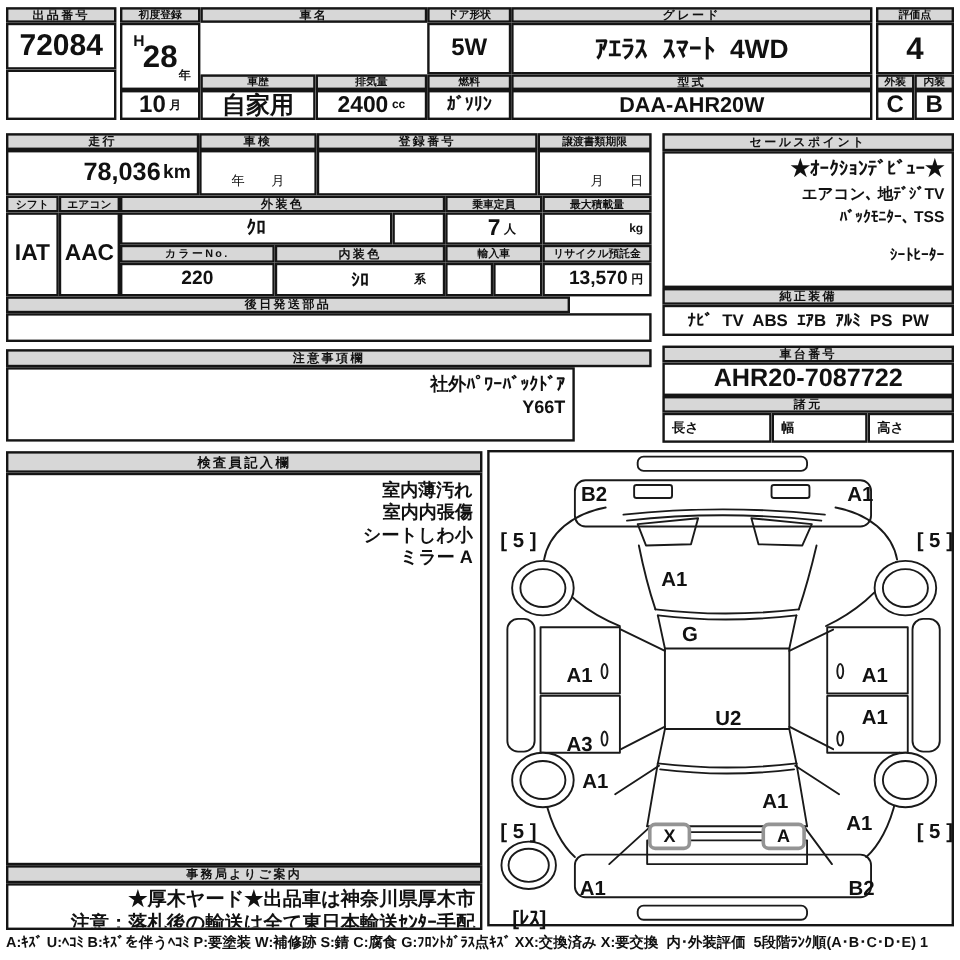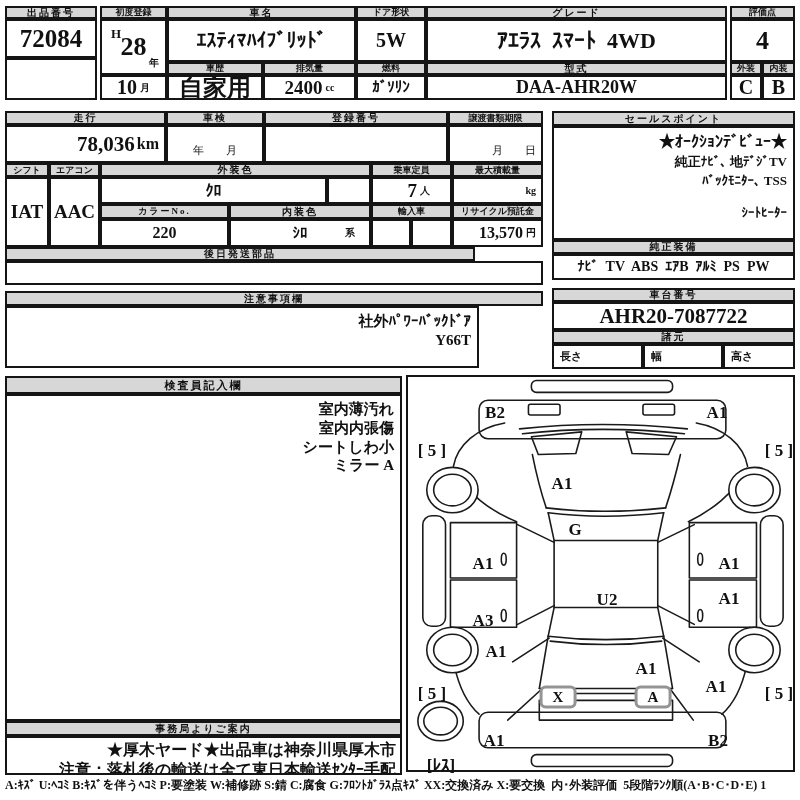--- a/index.html
+++ b/index.html
@@ -1,17 +1,17 @@
 <!DOCTYPE html>
 <html><head>
 <meta charset="utf-8">
 <style>
   html,body{margin:0;padding:0;background:#fff;}
   #sheet{position:relative;width:800px;height:800px;background:#fff;
-         font-family:Liberation Serif, serif;color:#111;}
+         font-family:Liberation Sans, sans-serif;color:#111;}
   .c{position:absolute;box-sizing:border-box;border:2px solid #151515;background:#fff;
      display:flex;align-items:center;justify-content:center;overflow:hidden;white-space:pre;}
   .h{background:#d7d7d7;font-size:10px;font-weight:bold;letter-spacing:2px;}
   .h.t{letter-spacing:0;font-size:9px;}
   .v{font-weight:bold;}
   .left{justify-content:flex-start;padding-left:6px;}
   .right{justify-content:flex-end;padding-right:5px;}
   .bottom{align-items:flex-end;padding-bottom:3px;}
   .col{flex-direction:column;align-items:flex-end;justify-content:flex-start;padding:4px 6px;}
   .col div{line-height:1.25;}
@@ -43,23 +43,22 @@
     <span class="era">H</span>
     <span class="yr">28</span>
     <span class="yunit">年</span>
   </div>
   <div class="c v" style="left:100px;top:75px;width:67px;height:25px">
     <span style="font-size:20px">10</span>
     <span class="unit">月</span>
   </div>
 
   <div class="c h" style="left:167px;top:6px;width:189px;height:13px">車名</div>
-  <div class="c v" style="left:167px;top:19px;width:189px;height:43px;font-size:20px">ｴｽﾃｨﾏﾊｲﾌﾞﾘｯﾄﾞ</div>
   <div class="c h t" style="left:167px;top:62px;width:96px;height:13px">車歴</div>
-  <div class="c v" style="left:167px;top:75px;width:96px;height:25px;font-size:24px">自家用</div>
+  <div class="c v" style="left:167px;top:75px;width:96px;height:25px;font-size:20px">自家用</div>
   <div class="c h t" style="left:263px;top:62px;width:93px;height:13px">排気量</div>
   <div class="c v" style="left:263px;top:75px;width:93px;height:25px">
     <span style="font-size:19px">2400</span>
     <span class="unit">cc</span>
   </div>
 
   <div class="c h t" style="left:356px;top:6px;width:70px;height:13px">ドア形状</div>
   <div class="c v" style="left:356px;top:19px;width:70px;height:43px;font-size:20px">5W</div>
   <div class="c h t" style="left:356px;top:62px;width:70px;height:13px">燃料</div>
   <div class="c v" style="left:356px;top:75px;width:70px;height:25px;font-size:15px">ｶﾞｿﾘﾝ</div>
@@ -125,21 +124,21 @@
 
   <div class="c h" style="left:5px;top:291px;width:538px;height:15px">注意事項欄</div>
   <div class="c v col" style="left:5px;top:306px;width:474px;height:62px;font-size:15px">
     <div>社外ﾊﾟﾜｰﾊﾞｯｸﾄﾞｱ</div>
     <div>Y66T</div>
   </div>
 
   <div class="c h" style="left:552px;top:111px;width:243px;height:15px">セールスポイント</div>
   <div class="c v col" style="left:552px;top:126px;width:243px;height:114px">
     <div style="font-size:16px;margin-bottom:2px">★ｵｰｸｼｮﾝﾃﾞﾋﾞｭｰ★</div>
-    <div style="font-size:13px;margin-bottom:3px">純正ﾅﾋﾞ､ 地ﾃﾞｼﾞTV</div>
+    <div style="font-size:13px;margin-bottom:3px">エアコン､ 地ﾃﾞｼﾞTV</div>
     <div style="font-size:13px;margin-bottom:15px">ﾊﾞｯｸﾓﾆﾀｰ､ TSS</div>
     <div style="font-size:13px">ｼｰﾄﾋｰﾀｰ</div>
   </div>
   <div class="c h" style="left:552px;top:240px;width:243px;height:14px">純正装備</div>
   <div class="c v" style="left:552px;top:254px;width:243px;height:26px;font-size:14px">ﾅﾋﾞ  TV  ABS  ｴｱB  ｱﾙﾐ  PS  PW</div>
 
   <div class="c h" style="left:552px;top:288px;width:243px;height:14px">車台番号</div>
   <div class="c v" style="left:552px;top:302px;width:243px;height:28px;font-size:21px">AHR20-7087722</div>
   <div class="c h" style="left:552px;top:330px;width:243px;height:14px">諸元</div>
   <div class="c left" style="left:552px;top:344px;width:91px;height:25px;font-size:11px;font-weight:bold">長さ</div>

